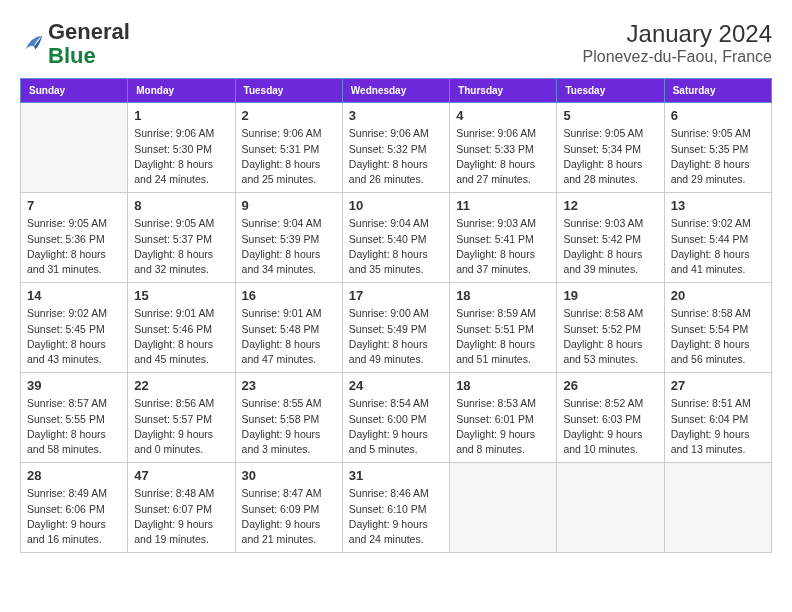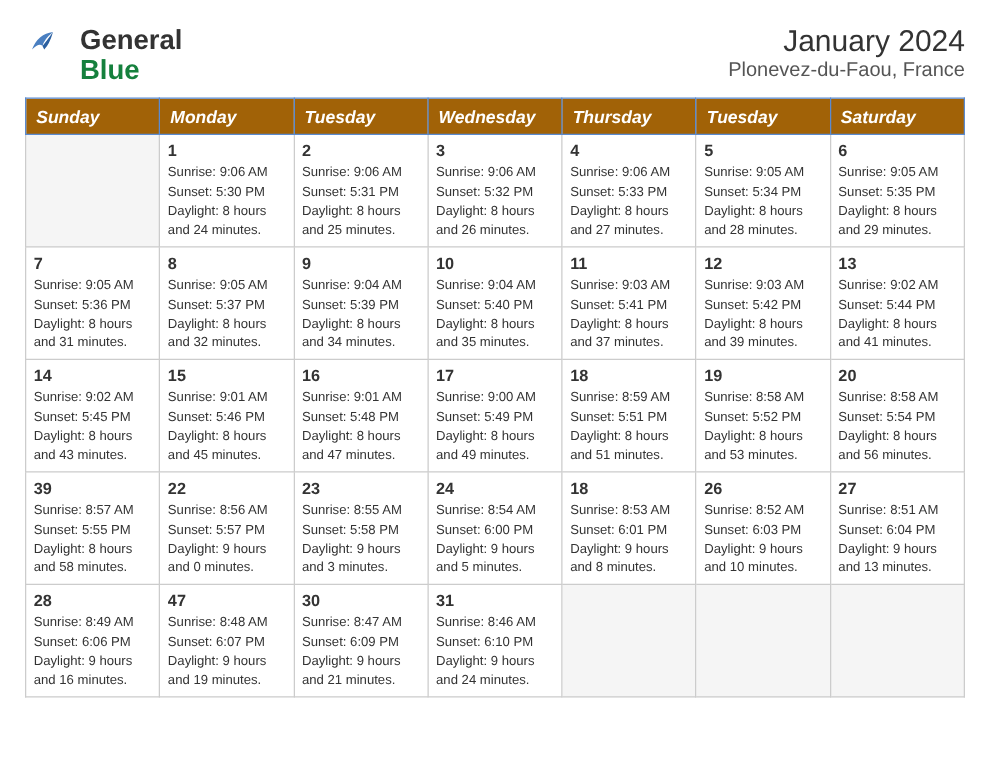--- a/index.html
+++ b/index.html
@@ -11,21 +11,22 @@
       padding: 20px;
     }
     .header {
       display: flex;
       justify-content: space-between;
       align-items: flex-start;
       margin-bottom: 10px;
     }
     .logo {
       display: flex;
-      gap: 16px;
+      align-items: center;
+      gap: 0;
     }
     .logo-text {
       font-size: 22px;
       font-weight: bold;
       line-height: 1.1;
     }
     .logo-general { color: #333; }
     .logo-blue { color: #15803d; }
     .logo-bird {
       width: 28px;
@@ -42,28 +43,27 @@
     .subtitle {
       font-size: 16px;
       color: #555;
     }
     table {
       width: 100%;
       border-collapse: collapse;
       table-layout: fixed;
     }
     th {
-      background-color: #a16207;
+      background-color: #6d28d9;
       color: #fff;
       text-align: left;
       padding: 6px 8px;
-      font-size: 14px;
+      font-size: 10px;
       font-weight: bold;
       border: 1px solid #5a8ad0;
-      font-style: italic;
     }
     td {
       border: 1px solid #ccc;
       vertical-align: top;
       padding: 5px 6px;
       font-size: 11px;
       color: #333;
       height: 90px;
       background: #fff;
     }

